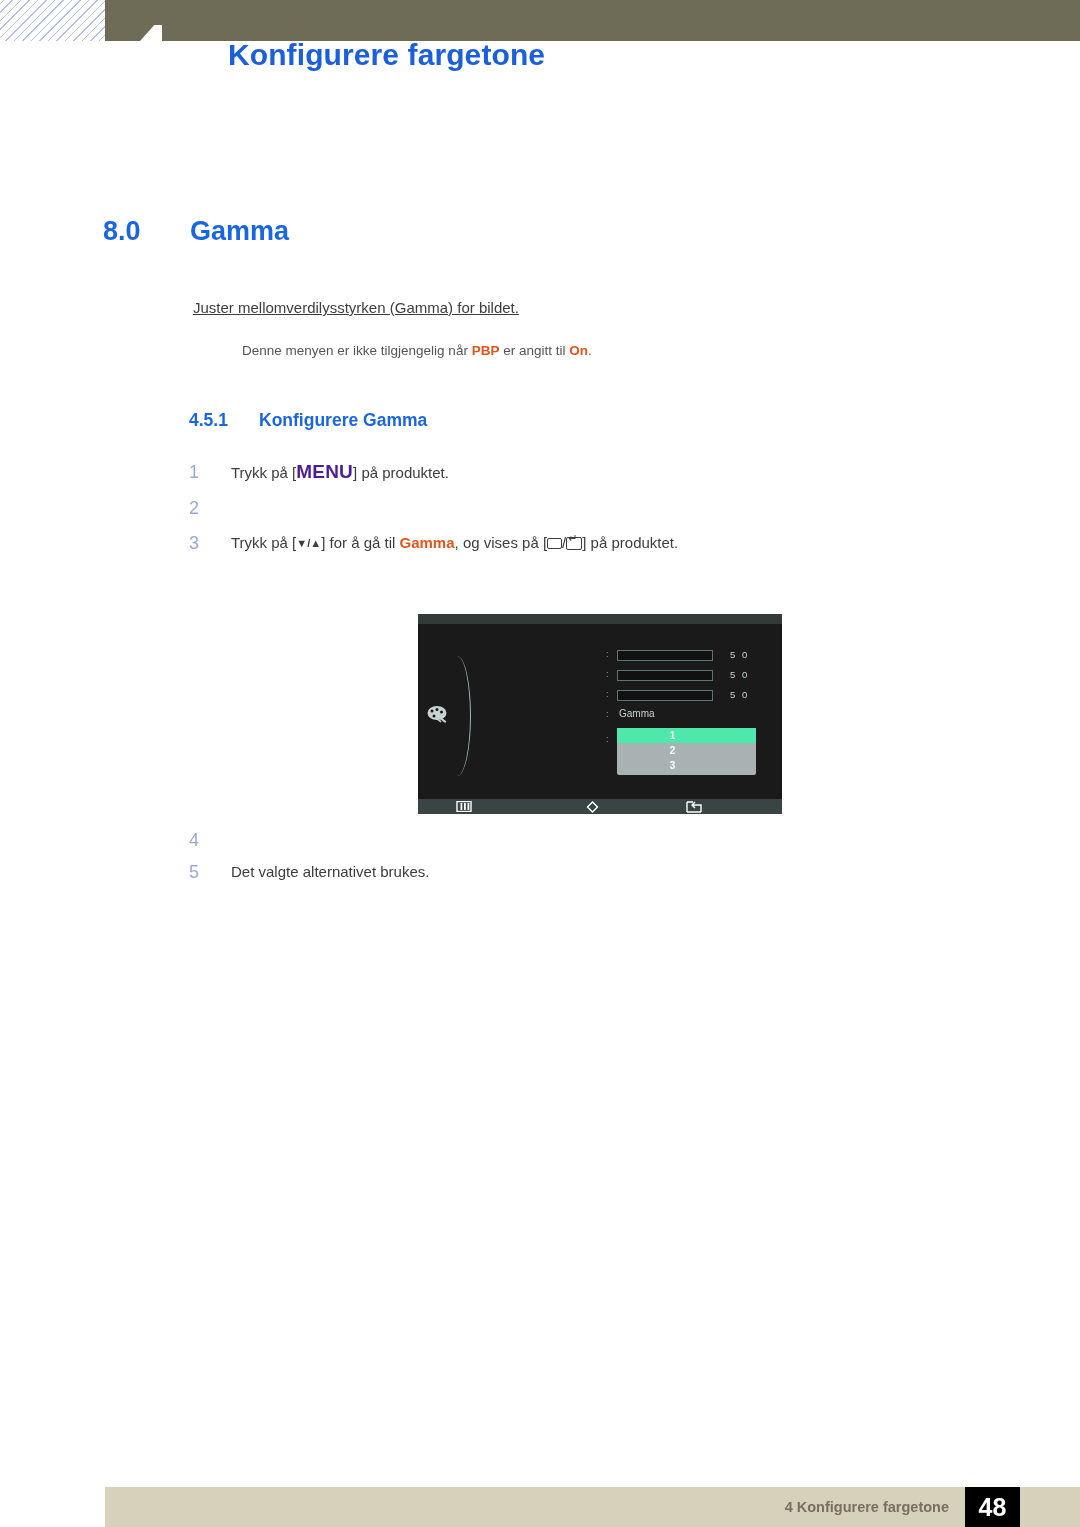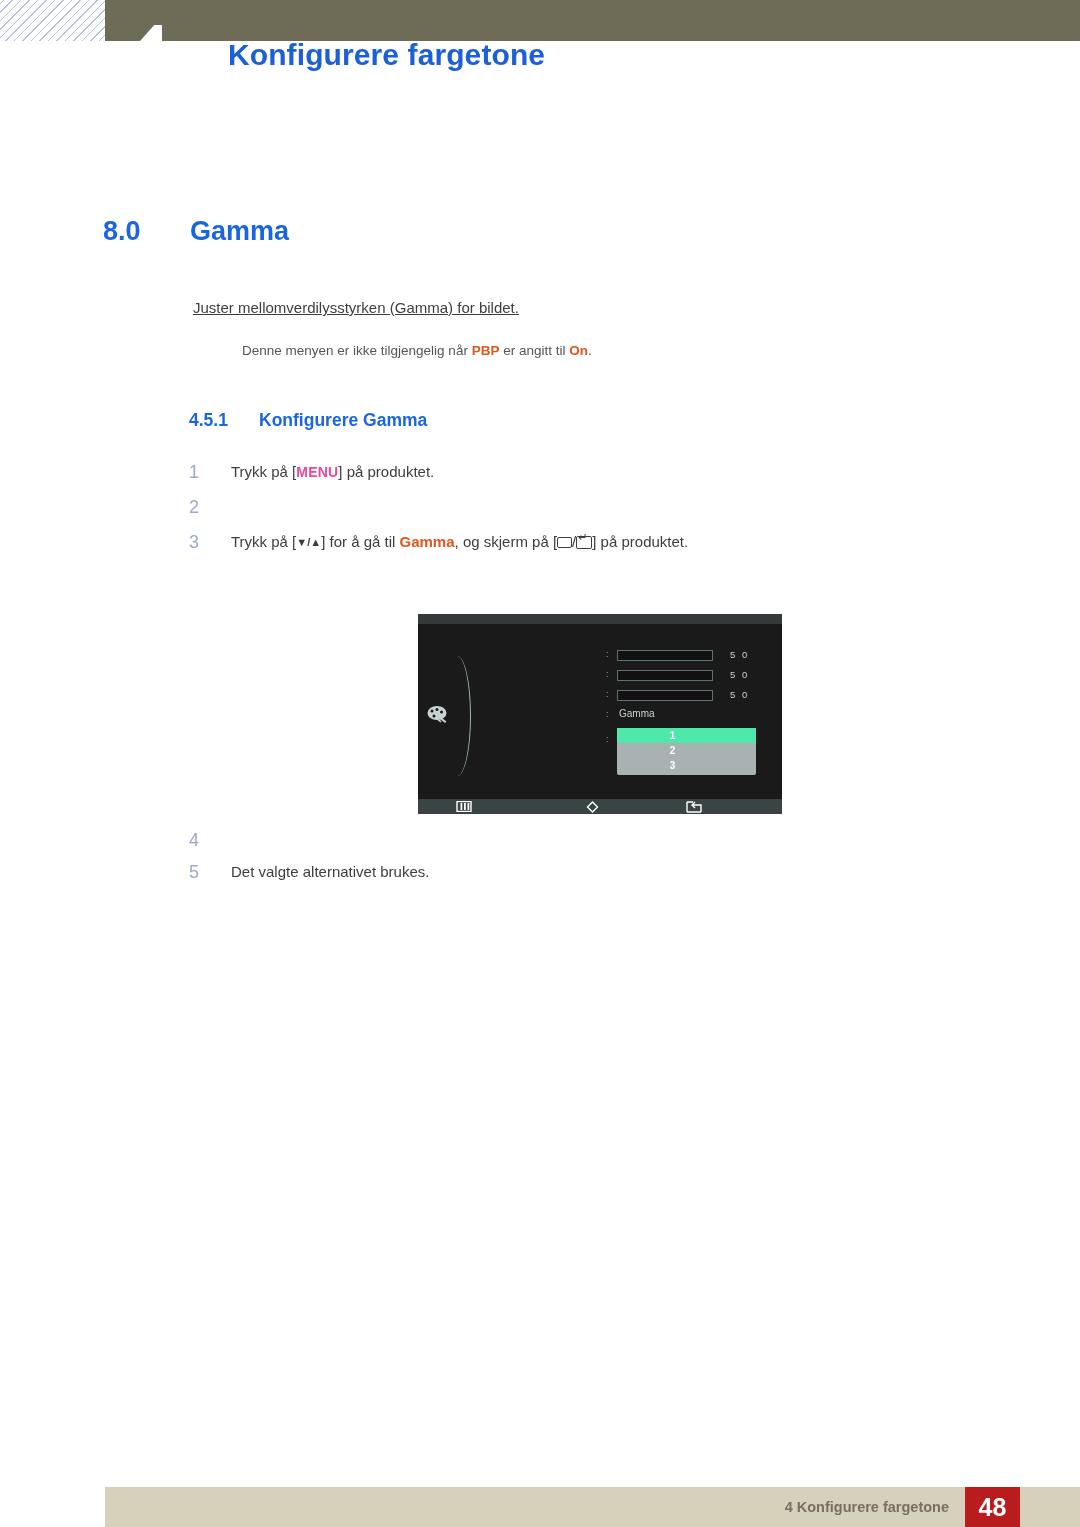--- a/index.html
+++ b/index.html
@@ -145,23 +145,23 @@
     line-height: 24px;
     margin-top: -4px;
     margin-bottom: 10px;
     white-space: nowrap;
   }
   .steps2 { top: 828px; }
   .steps2 .step { margin-bottom: 8px; }
 
   
   .kbd {
-    font-size: 14px;
-    font-weight: bold;
-    color: #ec4899;
+    font-size: 19px;
+    font-weight: bold;
+    color: #4c1d95;
     letter-spacing: 0.2px;
   }
   .arrows {
     font-size: 11px;
     letter-spacing: 0px;
     color: #3d3d3d;
     position: relative;
     top: -1px;
   }
   .glyph-rect {
@@ -335,21 +335,21 @@
     font-weight: bold;
     color: #7a6e63;
     white-space: nowrap;
   }
   .footer-page {
     position: absolute;
     top: 1487px;
     right: 60px;
     width: 55px;
     height: 40px;
-    background: #b91c1c;
+    background: #000000;
     color: #ffffff;
     font-size: 25px;
     font-weight: bold;
     display: flex;
     align-items: center;
     justify-content: center;
   }
 </style>
 </head>
 <body>
@@ -381,21 +381,21 @@
     <span class="n">1</span>
     <span class="txt"><span>Trykk på [</span><span class="kbd">MENU</span><span>] på produktet.</span></span>
   </div>
 
   <div class="step">
     <span class="n">2</span>
   </div>
 
   <div class="step">
     <span class="n">3</span>
-    <span class="txt"><span>Trykk på [</span><span class="arrows kbd">▼/▲</span><span>] for å gå til </span><span class="hl">Gamma</span><span>, og skjerm på [</span><span class="glyph-rect"></span><span>/</span><span class="glyph-enter"></span><span>] på produktet.</span></span>
+    <span class="txt"><span>Trykk på [</span><span class="arrows kbd">▼/▲</span><span>] for å gå til </span><span class="hl">Gamma</span><span>, og vises på [</span><span class="glyph-rect"></span><span>/</span><span class="glyph-enter"></span><span>] på produktet.</span></span>
   </div>
 
 </div>
 
 <div class="osd">
   <div class="osd-top"></div>
 
   <div class="osd-body">
     <div class="osd-arc"></div>
 

